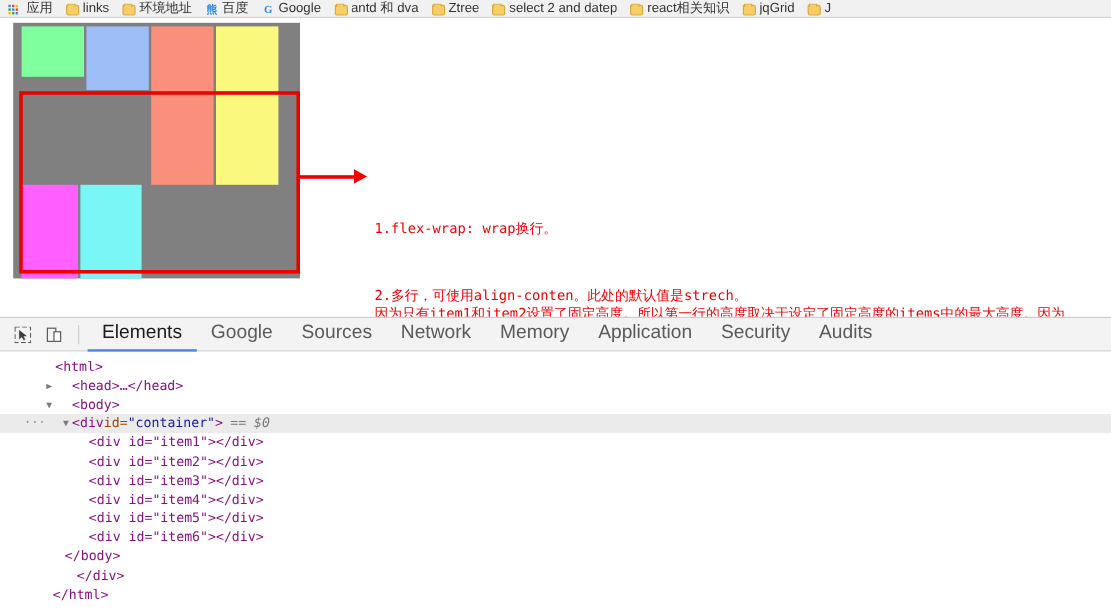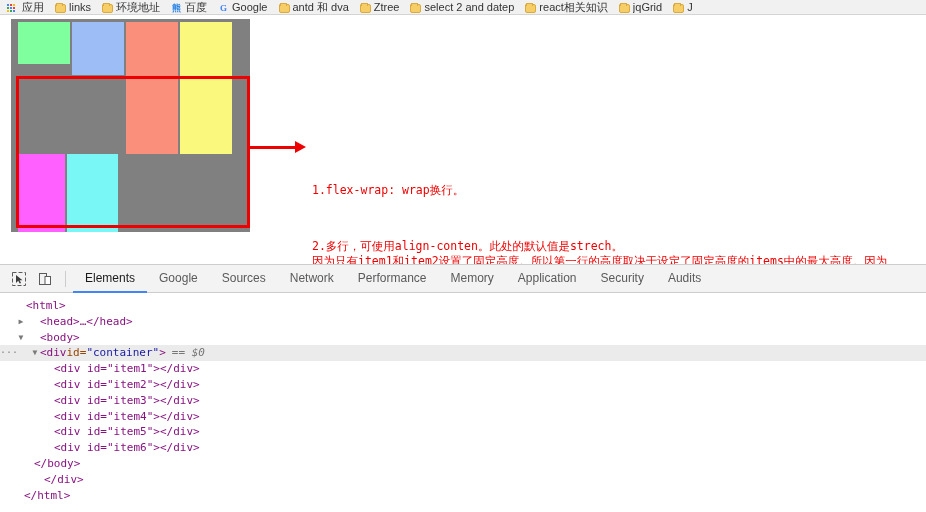--- a/index.html
+++ b/index.html
@@ -140,34 +140,34 @@
   }
   .dt-icon {
     width: 26px; height: 26px; display: flex;
     align-items: center; justify-content: center;
     color: #5a5a5a;
   }
   .dt-sep { width: 1px; height: 16px; background: #cdcdcd; margin: 0 7px; }
   .dt-tabs { display: flex; align-items: stretch; height: 28px; }
   .dt-tab {
     display: flex; align-items: center; padding: 0 12px;
-    font-size: 12px; color: #5a5a5a; height: 28px;
+    font-size: 16px; color: #5a5a5a; height: 28px;
     border-bottom: 2px solid transparent;
   }
   .dt-tab.active { color: #1a1a1a; border-bottom-color: #4285f4; }
 
   .dom-tree {
     padding: 5px 0 0 0;
     font-family: "DejaVu Sans Mono", "Liberation Mono", monospace;
     font-size: 11px;
     line-height: 15.8px;
     color: #222;
     background: #fff;
   }
-  .dom-row { display: flex; align-items: center; height: 15.8px; padding-left: 0; position: relative; }
+  .dom-row { display: flex; align-items: center; height: 15.8px; padding-left: 20px; position: relative; }
   .dom-row.selected { background: #ebebeb; }
   .dom-dots { width: 16px; color: #888; font-size: 10px; text-align: center; flex: none; }
   .twisty { width: 10px; flex: none; color: #7a7a7a; font-size: 8px; text-align: center; }
   .tag { color: #881280; }
   .punct { color: #881280; }
   .attr-name { color: #994500; }
   .attr-val { color: #1a1aa6; }
   .sel-marker { color: #777; font-style: italic; margin-left: 6px; }
 </style>
 </head>
@@ -268,21 +268,20 @@
           <rect x="1.5" y="1.5" width="7" height="11" fill="none" stroke="#5a5a5a" stroke-width="1"></rect>
           <rect x="7" y="4.5" width="5.5" height="8" fill="#fff" stroke="#5a5a5a" stroke-width="1"></rect>
         </svg>
       </div>
       <div class="dt-sep"></div>
       <div class="dt-tabs">
         <div class="dt-tab active">Elements</div>
         <div class="dt-tab">Google</div>
         <div class="dt-tab">Sources</div>
         <div class="dt-tab">Network</div>
-        <div class="dt-tab">Performance</div>
         <div class="dt-tab">Memory</div>
         <div class="dt-tab">Application</div>
         <div class="dt-tab">Security</div>
         <div class="dt-tab">Audits</div>
       </div>
     </div>
 
     <div class="dom-tree">
       <div class="dom-row">
         <span class="dom-dots"></span>

